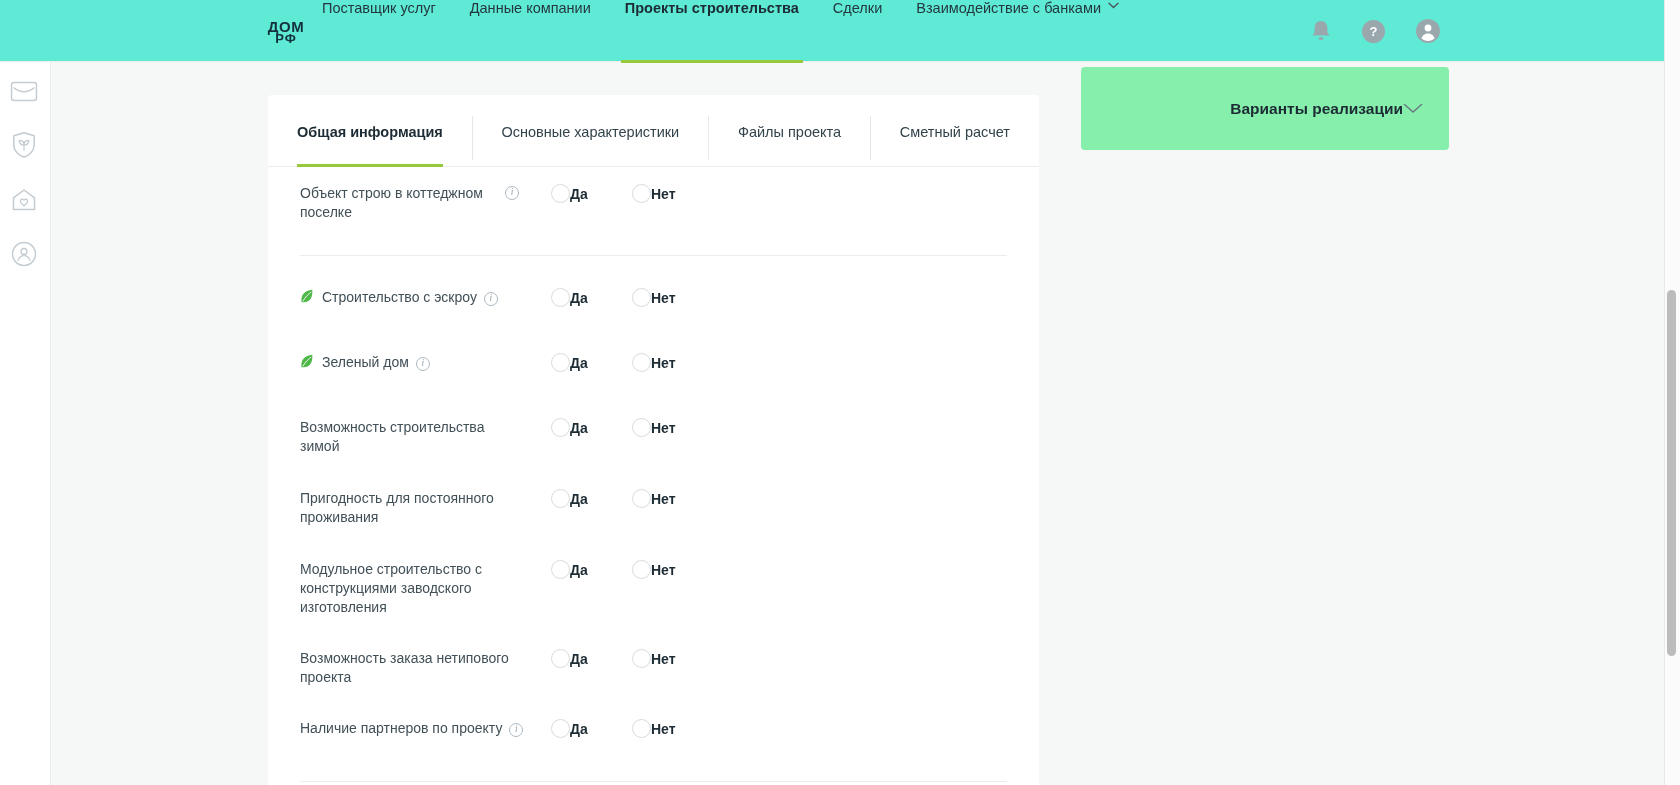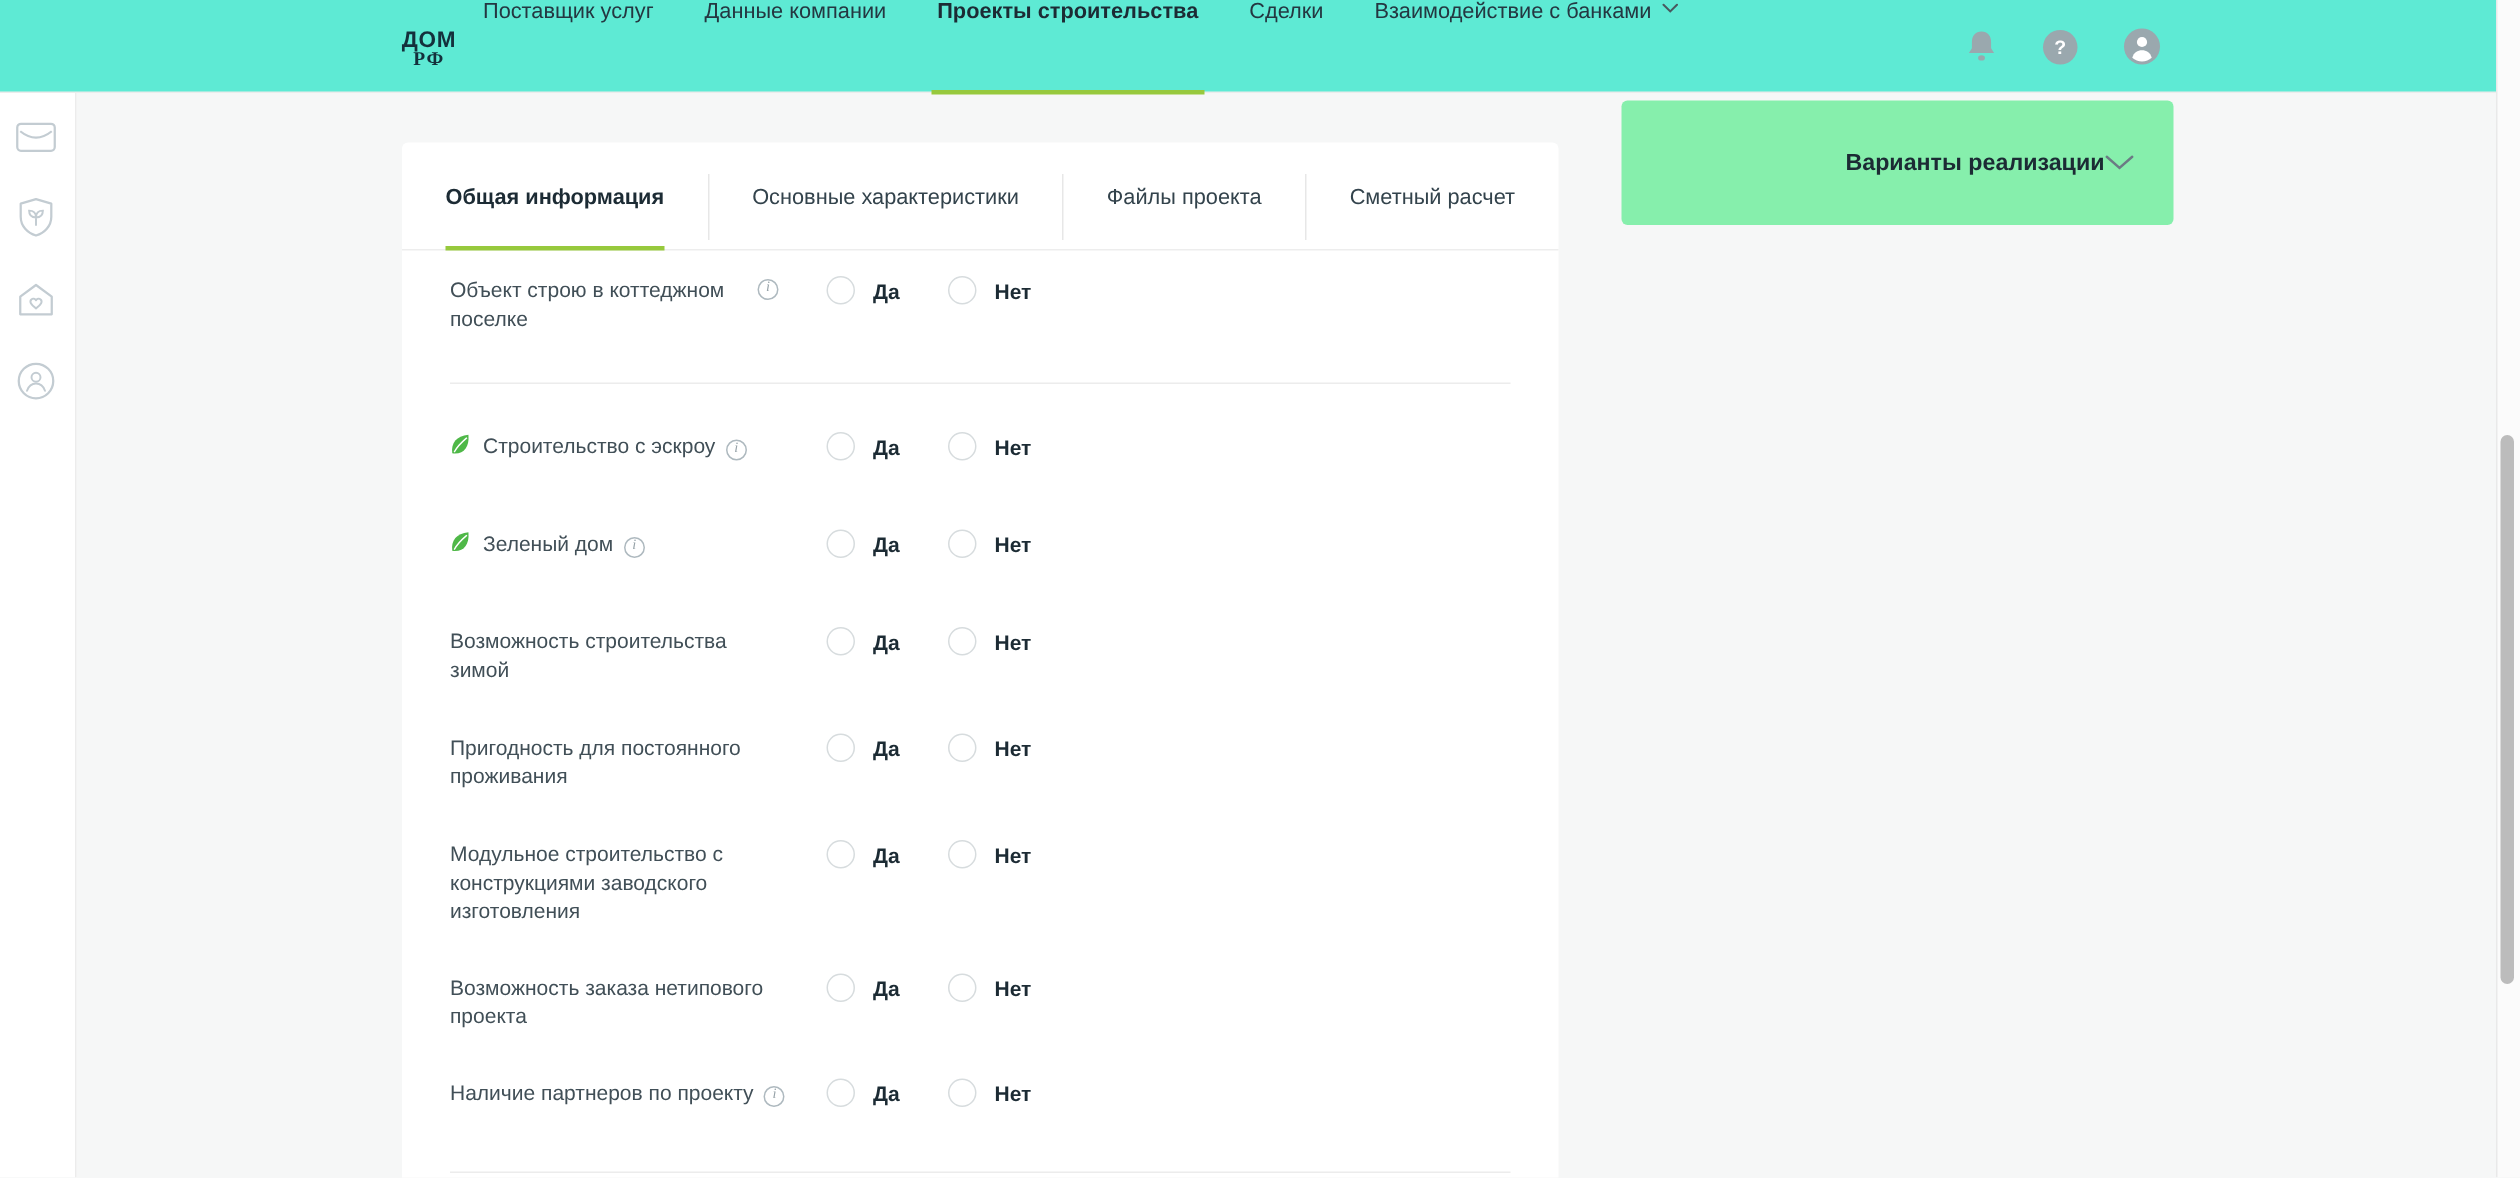--- a/index.html
+++ b/index.html
@@ -16,21 +16,21 @@
   .header {
     position:absolute; left:0; top:0; width:1680px; height:62px;
     background:#5eead4; border-bottom:1px solid #ececec; z-index:5;
   }
   .logo {
     position:absolute; left:268px; top:13px; width:36px; height:38px;
     display:flex; flex-direction:column; align-items:center; justify-content:center;
     color:#14303c; cursor:pointer;
   }
   .logo .l1 { font-size:15px; font-weight:800; letter-spacing:.5px; line-height:13px; }
-  .logo .l2 { font-size:13px; font-weight:800; letter-spacing:1px; line-height:12px;font-family:Liberation Serif, serif; }
+  .logo .l2 { font-size:13px; font-weight:800; letter-spacing:1px; line-height:12px; }
   .nav { position:absolute; left:318px; top:0; height:62px; display:flex; align-items:center; }
   .nav-item {
     position:relative; height:62px; display:flex; align-items:flex-start; gap:7px;
     padding:0 4px; margin-right:26px; font-size:14.5px; color:#243741; cursor:pointer; white-space:nowrap;
   }
   .nav-item.active { font-weight:700; color:#1c2b34; }
   .nav-item.active::after {
     content:""; position:absolute; left:0; right:0; bottom:-1px; height:3px; background:#97c93d;
   }
   .nav-caret { margin-top:2px; }
@@ -80,21 +80,21 @@
   .label-cell { width:222px; font-size:14px; line-height:19px; color:#414f57; }
   .leaf { display:inline-block; vertical-align:-2px; margin-right:9px; }
   .info-icon {
     display:inline-flex; align-items:center; justify-content:center;
     width:14px; height:14px; border:1px solid #aeb9bf; border-radius:50%;
     color:#96a2a8; font-size:9.5px; line-height:1; vertical-align:1px; margin-left:7px;
     cursor:pointer; flex:none;
   }
   .info-icon::after { content:"i"; font-family:"Liberation Serif", serif; font-style:italic; }
   .info-abs { position:absolute; left:205px; top:2px; margin-left:0; }
-  .opt { position:absolute; top:0; display:flex; align-items:center; gap:12px; cursor:pointer; }
+  .opt { position:absolute; top:0; display:flex; align-items:center; gap:0; cursor:pointer; }
   .opt-yes { left:251px; }
   .opt-no  { left:332px; }
   .radio {
     width:19px; height:19px; border-radius:50%; background:#ffffff;
     border:1px solid #d7dcde; flex:none;
   }
   .opt-label { font-size:14px; font-weight:700; color:#1c2b34; }
   .divider { height:1px; background:#ececec; margin:33px 0 32px 0; }
   .bottom-divider { height:1px; background:#ececec; margin-top:43px; }
 

